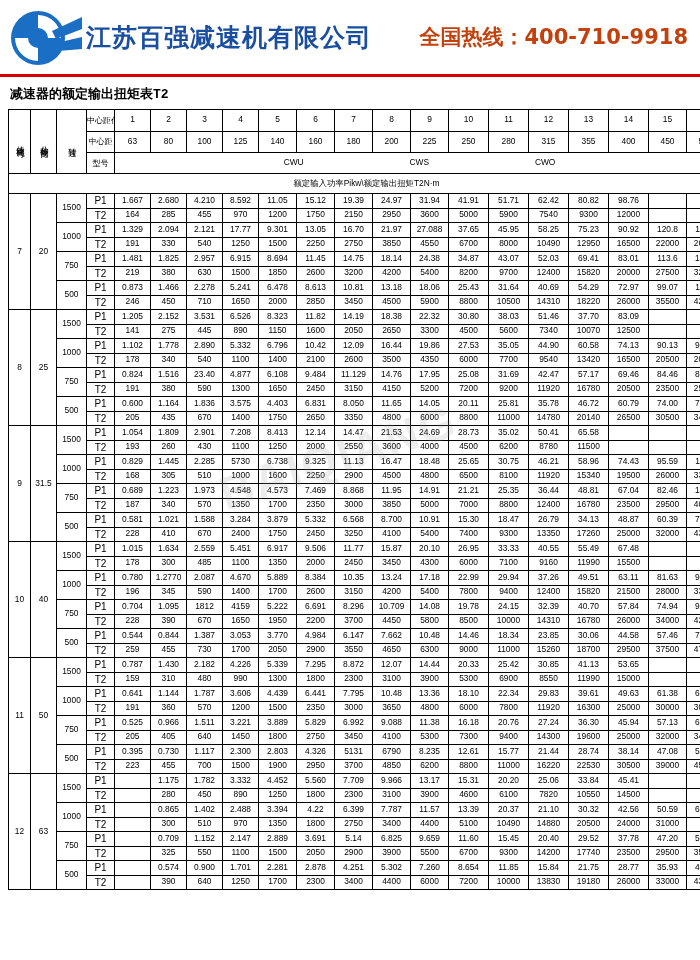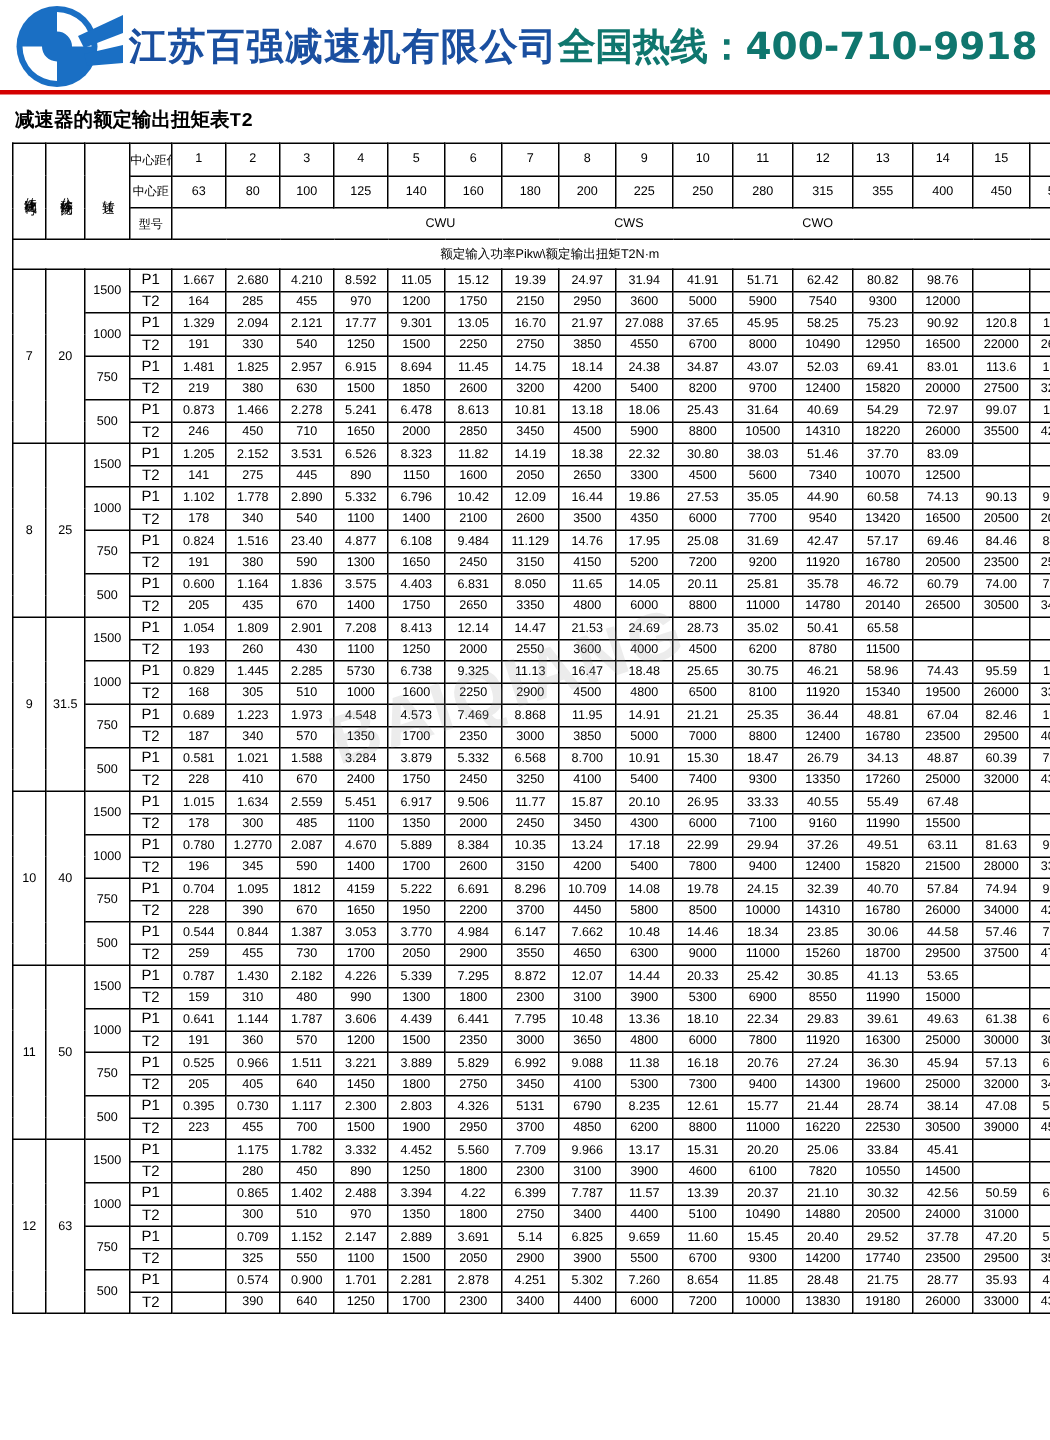--- a/index.html
+++ b/index.html
@@ -8,21 +8,21 @@
     width:700px; height:960px;
     font-family:"Liberation Sans", sans-serif;
     background:#ffffff;
     color:#000;
     font-size:9px;
     overflow:hidden;
   }
   
   .header {
     position:relative;
-    height:60px;
+    height:74px;
     display:flex;
     align-items:center;
     padding:0 8px;
   }
   .logo {
     width:76px; height:60px;
     flex:0 0 76px;
     position:relative;
   }
   .logo svg { display:block; }
@@ -30,23 +30,23 @@
     font-size:25px;
     font-weight:bold;
     color:#1a4fa0;
     letter-spacing:1px;
     font-family:"DejaVu Sans", sans-serif;
     white-space:nowrap;
     margin-left:2px;
   }
   .hotline {
     margin-left:auto;
-    font-size:25px;
+    font-size:21px;
     font-weight:bold;
-    color:#0f766e;
+    color:#c2410c;
     white-space:nowrap;
     font-family:"DejaVu Sans", sans-serif;
     padding-right:4px;
   }
   .redline {
     height:3px;
     background:#d40000;
     margin:0 0 0 0;
   }
   .title {
@@ -1116,21 +1116,21 @@
         <td>0.574</td>
         <td>0.900</td>
         <td>1.701</td>
         <td>2.281</td>
         <td>2.878</td>
         <td>4.251</td>
         <td>5.302</td>
         <td>7.260</td>
         <td>8.654</td>
         <td>11.85</td>
-        <td>28.48</td>
+        <td>15.84</td>
         <td>21.75</td>
         <td>28.77</td>
         <td>35.93</td>
         <td>46.28</td>
       </tr>
       <tr>
         <td class="pt">T2</td>
         <td></td>
         <td>390</td>
         <td>640</td>

